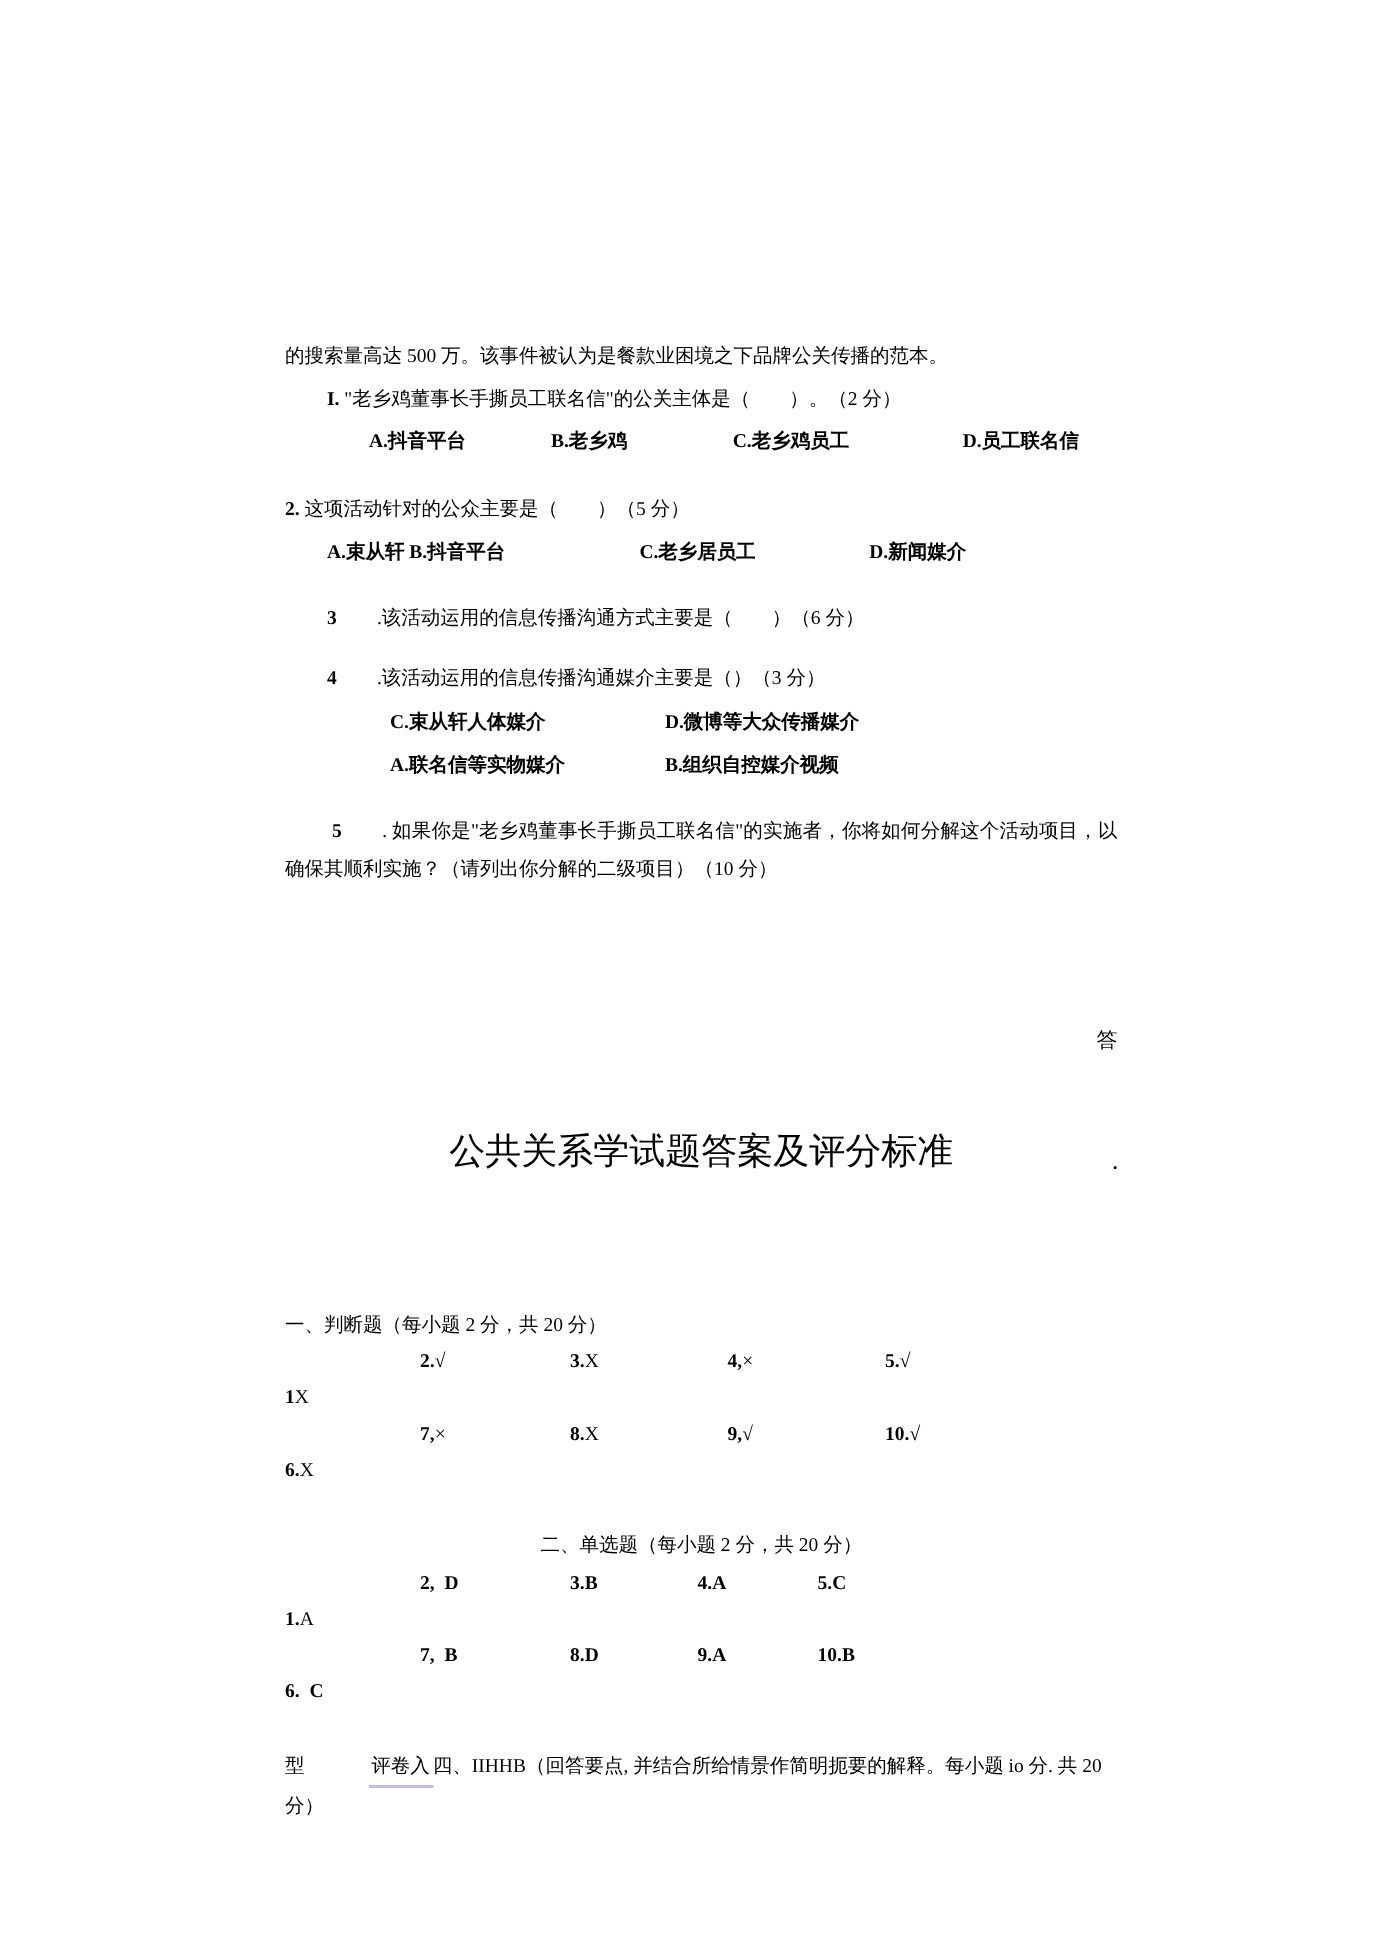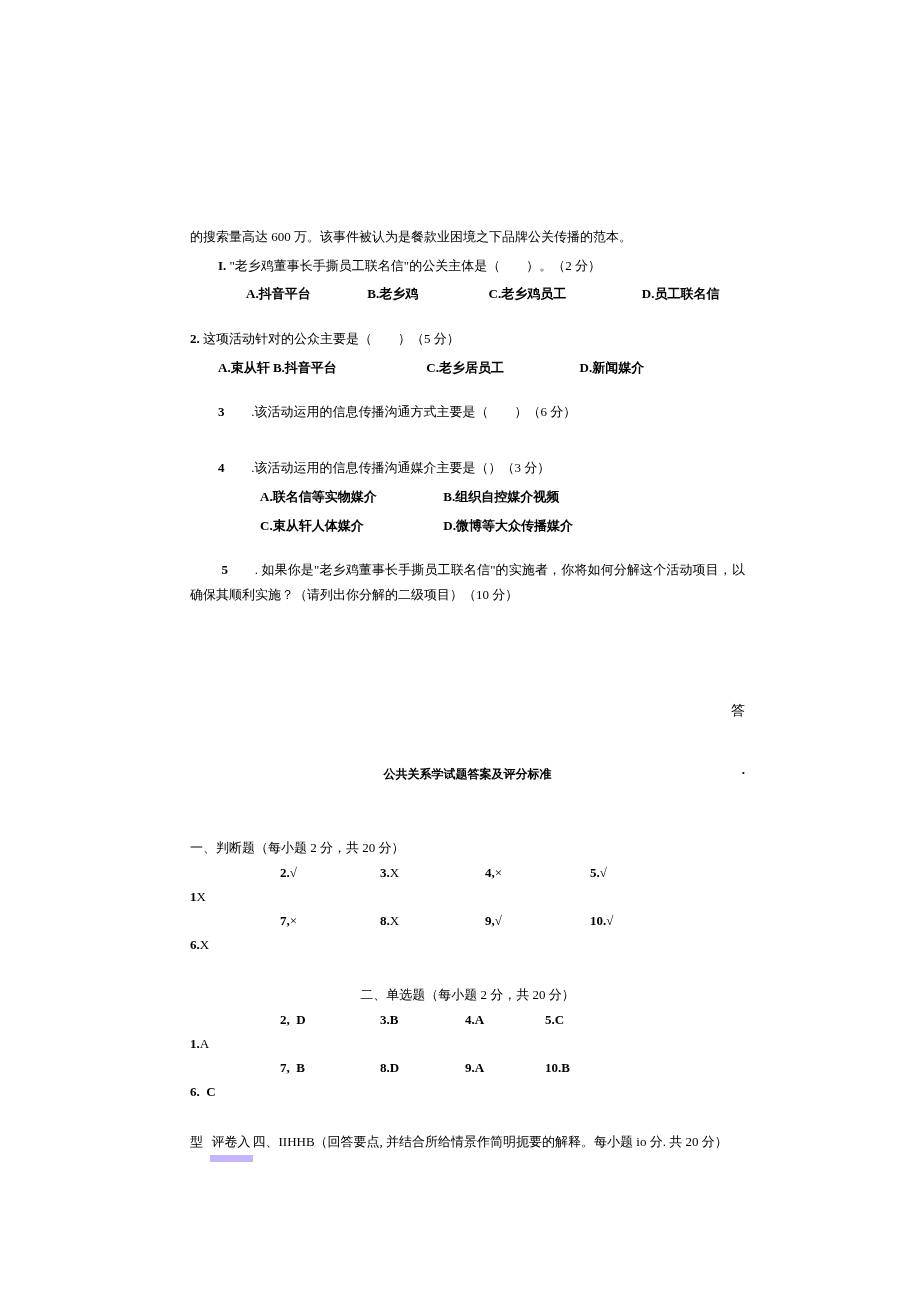--- a/index.html
+++ b/index.html
@@ -17,41 +17,41 @@
     .q-line { margin-top: 4px; }
     .indent-1 { padding-left: 28px; }
     .indent-2 { padding-left: 56px; }
     .indent-3 { padding-left: 70px; }
     .bold { font-weight: bold; }
     .opts span { display: inline-block; }
     .gap-b { width: 118px; }
     .gap-c { width: 150px; }
     .right-char { text-align: right; margin-top: 90px; font-size: 14px; }
     .title-wrap { margin-top: 38px; text-align: center; position: relative; }
-    .title { font-size: 12px; font-weight: bold; display: inline-block; }
+    .title { font-size: 24px; font-weight: normal; display: inline-block; }
     .title-dot { position: absolute; right: 0; bottom: 4px; font-weight: bold; }
-    .section-head { margin-top: 49px; }
+    .section-head { margin-top: 79px; }
     .section-head2 { margin-top: 25px; text-align: center; }
     .ans-grid { display: flex; }
     .col { }
     .w1 { width: 90px; margin-top: 24px; }
     .w2 { width: 100px; }
     .w3 { width: 105px; }
     .w4 { width: 105px; }
     .w5 { width: 90px; }
     .foot { margin-top: 25px; }
-    .ul { display: inline-block; border-bottom: 7px solid #c4b5fd; padding: 0 2px; }
+    .ul { display: inline-block; border-bottom: 2px solid #c4b5fd; padding: 0 2px; margin-left: 36px; }
     .sp { display: inline-block; }
   </style>
 </head>
 <body>
 
 <div class="page">
 
-  <div class="para">的搜索量高达 600 万。该事件被认为是餐款业困境之下品牌公关传播的范本。</div>
+  <div class="para">的搜索量高达 500 万。该事件被认为是餐款业困境之下品牌公关传播的范本。</div>
 
   <div class="q-line indent-1">
     <span class="bold">I.</span>
     <span>"老乡鸡董事长手撕员工联名信"的公关主体是（　　）。（2 分）</span>
   </div>
   <div class="q-line indent-2 opts">
     <span class="gap-b bold">A.抖音平台</span>
     <span class="gap-b bold">B.老乡鸡</span>
     <span class="gap-c bold">C.老乡鸡员工</span>
     <span class="bold">D.员工联名信</span>
@@ -65,31 +65,31 @@
     <span class="bold" style="width:205px;display:inline-block">A.束从轩 B.抖音平台</span>
     <span class="gap-c bold">C.老乡居员工</span>
     <span class="bold">D.新闻媒介</span>
   </div>
 
   <div class="q-line indent-1" style="margin-top:20px">
     <span class="bold sp" style="width:30px">3</span>
     <span>.该活动运用的信息传播沟通方式主要是（　　）（6 分）</span>
   </div>
 
-  <div class="q-line indent-1" style="margin-top:31px">
+  <div class="q-line indent-1" style="margin-top:15px">
     <span class="bold sp" style="width:30px">4</span>
     <span>.该活动运用的信息传播沟通媒介主要是（）（3 分）</span>
   </div>
   <div class="q-line indent-3 opts">
+    <span class="bold sp" style="width:180px">C.束从轩人体媒介</span>
+    <span class="bold">D.微博等大众传播媒介</span>
+  </div>
+  <div class="q-line indent-3 opts">
     <span class="bold sp" style="width:180px">A.联名信等实物媒介</span>
     <span class="bold">B.组织自控媒介视频</span>
-  </div>
-  <div class="q-line indent-3 opts">
-    <span class="bold sp" style="width:180px">C.束从轩人体媒介</span>
-    <span class="bold">D.微博等大众传播媒介</span>
   </div>
 
   <div class="para" style="margin-top:20px">
     <span class="sp" style="width:28px"></span>
     <span class="bold sp" style="width:30px">5</span>
     <span>. 如果你是"老乡鸡董事长手撕员工联名信"的实施者，你将如何分解这个活动项目，以确保其顺利实施？（请列出你分解的二级项目）（10 分）</span>
   </div>
 
   <div class="right-char">答</div>
 

